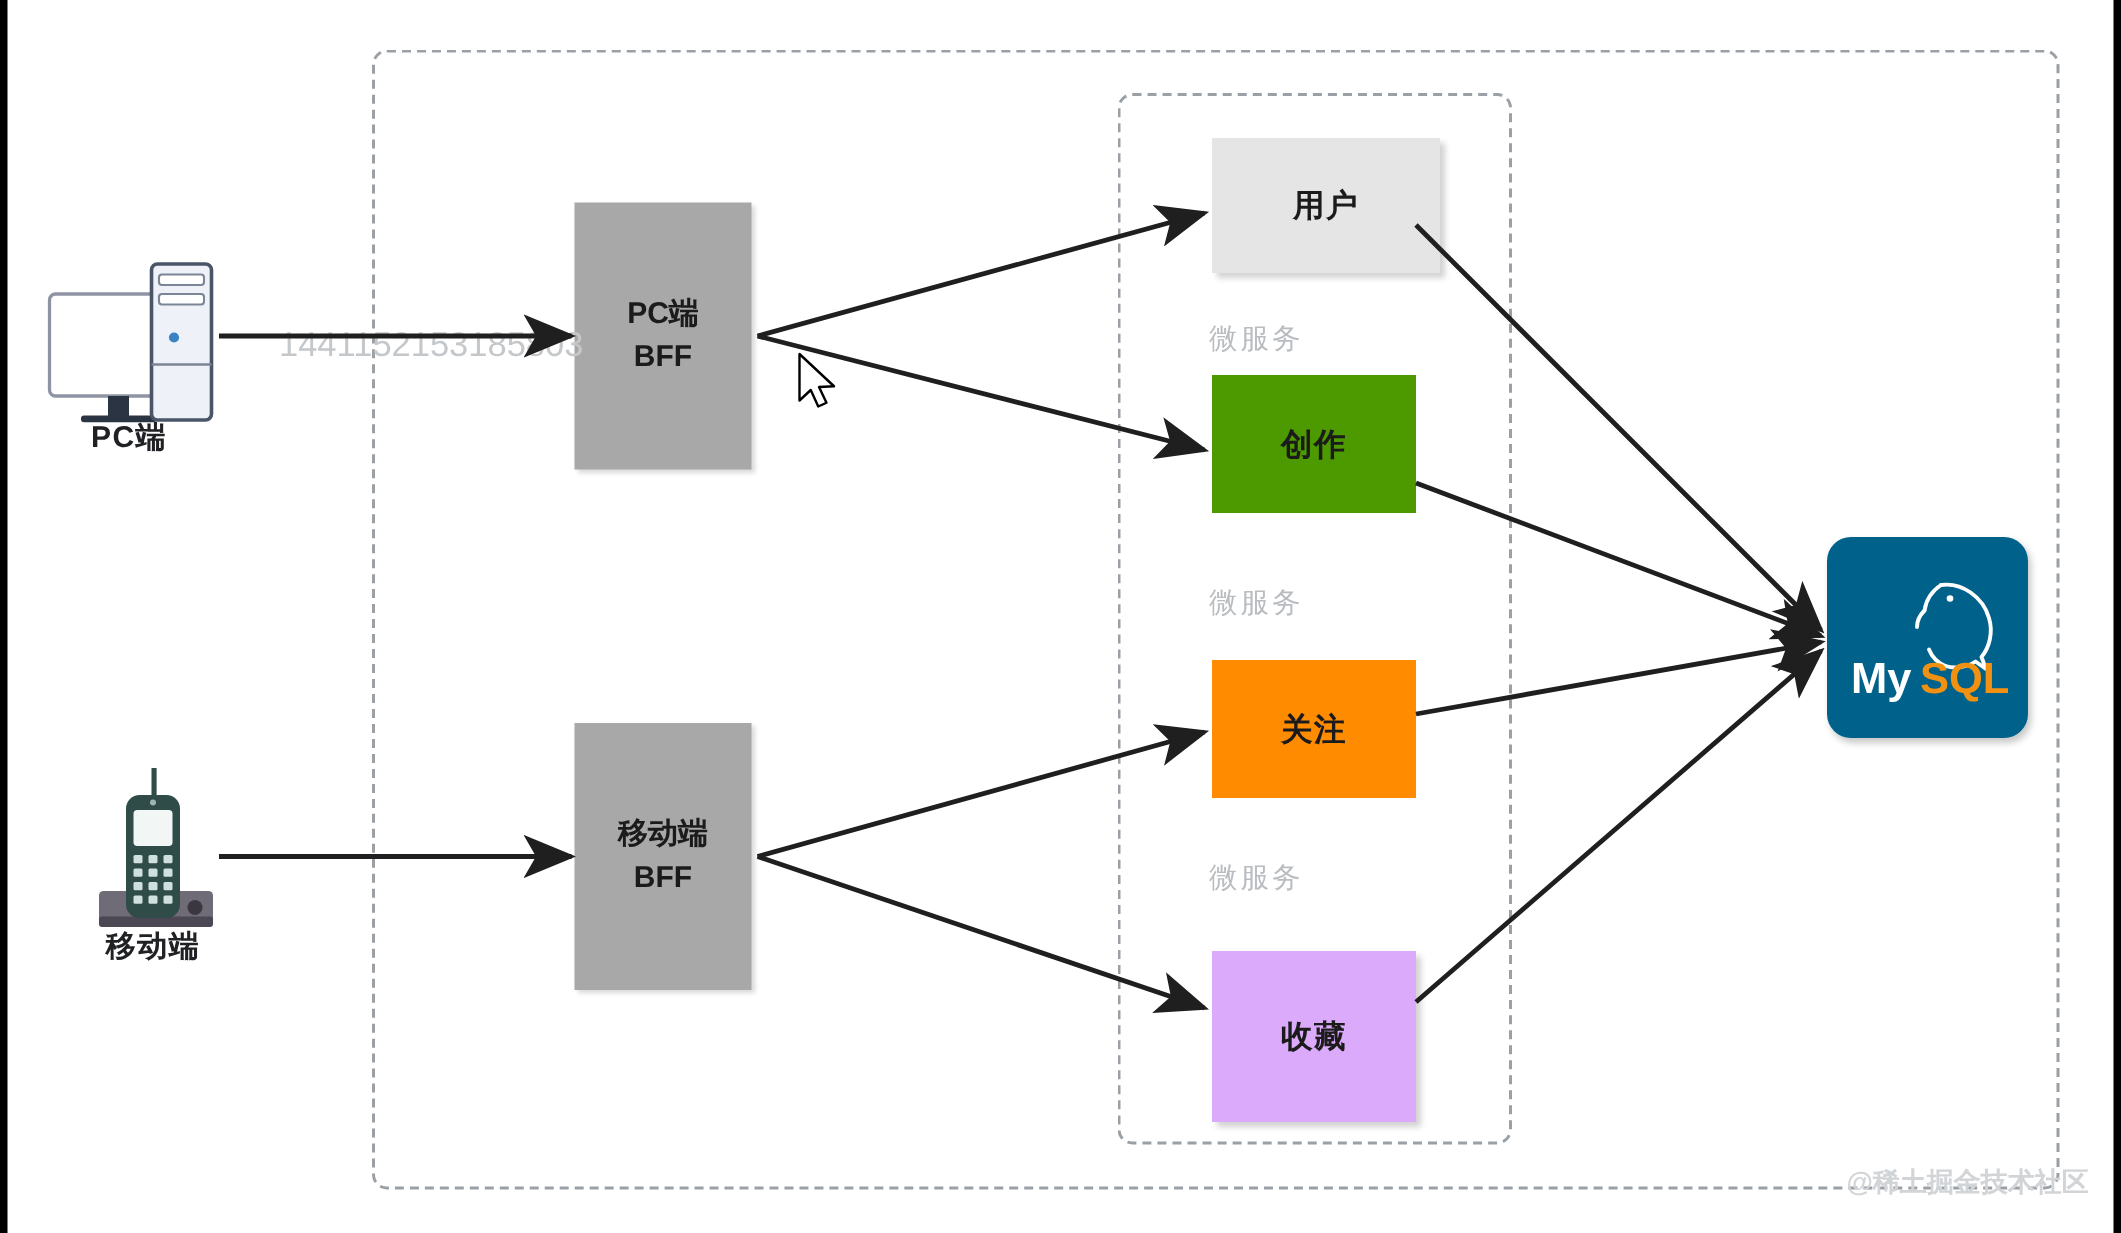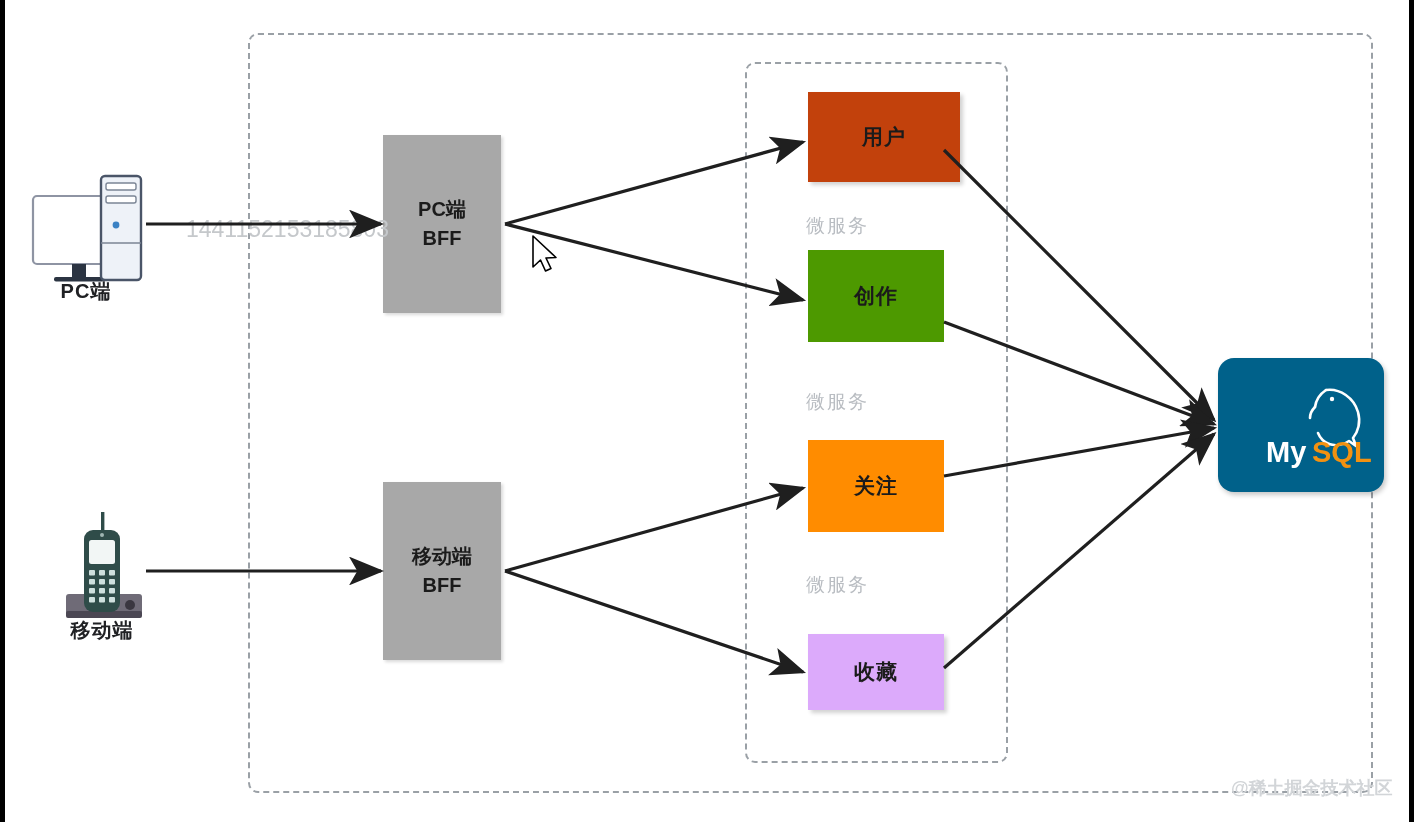--- a/index.html
+++ b/index.html
@@ -203,38 +203,38 @@
 
   <div class="bff-box" id="pc-bff" style="left:383px; top:135px; width:118px; height:178px;">
     <span>PC端</span>
     <span>BFF</span>
   </div>
   <div class="bff-box" id="mobile-bff" style="left:383px; top:482px; width:118px; height:178px;">
     <span>移动端</span>
     <span>BFF</span>
   </div>
 
-  <div class="svc-box shadowed" style="left:808px; top:92px; width:152px; height:90px; background:#c2410c;">
+  <div class="svc-box shadowed" style="left:808px; top:92px; width:152px; height:90px; background:#e5e5e5;">
     <span>用户</span>
   </div>
   <div class="svc-box" style="left:808px; top:250px; width:136px; height:92px; background:#4d9900;">
     <span>创作</span>
   </div>
   <div class="svc-box" style="left:808px; top:440px; width:136px; height:92px; background:#ff8c00;">
     <span>关注</span>
   </div>
-  <div class="svc-box shadowed" style="left:808px; top:634px; width:136px; height:76px; background:#dcaafb;align-items:center;">
+  <div class="svc-box shadowed" style="left:808px; top:634px; width:136px; height:114px; background:#dcaafb;align-items:center;">
     <span>收藏</span>
   </div>
 
   <div class="micro-label" style="left:806px; top:213px;">微服务</div>
   <div class="micro-label" style="left:806px; top:389px;">微服务</div>
   <div class="micro-label" style="left:806px; top:572px;">微服务</div>
 
-  <div id="mysql-node" style="left:1218px; top:358px; width:134px; height:134px;padding-left:32px;">
+  <div id="mysql-node" style="left:1218px; top:358px; width:134px; height:134px;">
     <svg viewBox="0 0 134 134" style="width:134px; height:134px;">
 
       <g fill="none" stroke="#ffffff" stroke-width="2.6" stroke-linecap="round" stroke-linejoin="round">
         <path d="M76 32 C90 30 104 40 108 54 C111 64 108 74 103 80 L106 88 L99 83 C93 87 85 88 79 86"></path>
         <path d="M79 86 C74 84 70 80 68 75"></path>
         <path d="M76 32 C70 36 66 42 65 49"></path>
         <path d="M65 49 C62 52 60 56 60 60"></path>
       </g>
       <circle cx="82" cy="41" r="2.2" fill="#ffffff"></circle>
 

